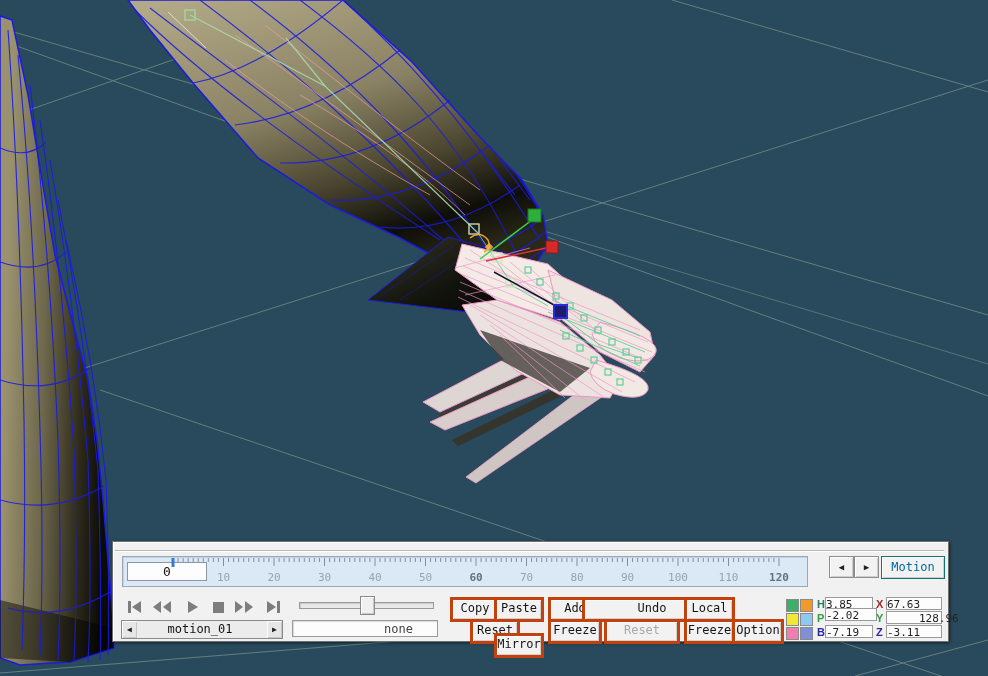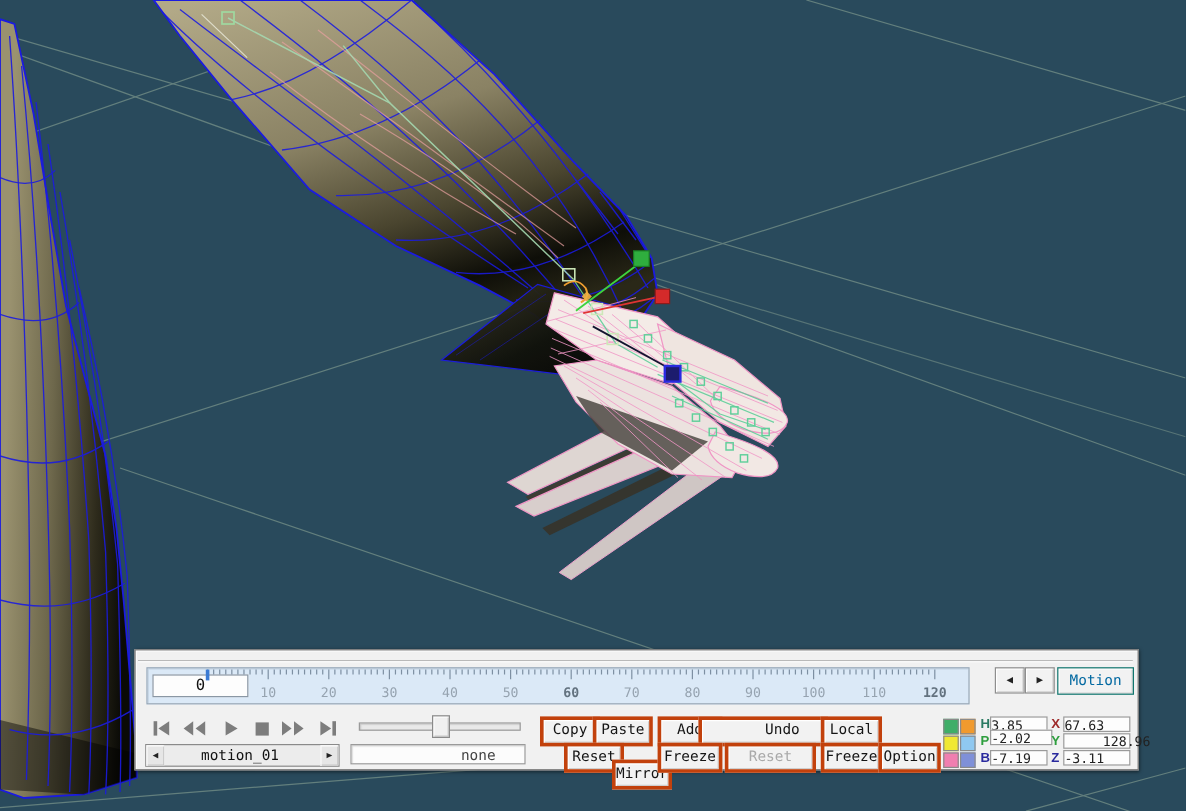--- a/index.html
+++ b/index.html
@@ -405,21 +405,21 @@
   </div>
 
   <div id="pose-field">none</div>
 
   <div class="ebtn" style="left:337px;top:55px;width:44px;">Copy</div>
   <div class="ebtn" style="left:381px;top:55px;width:44px;">Paste</div>
   <div class="ebtn" style="left:435px;top:55px;width:48px;">Add</div>
   <div class="ebtn" style="left:469px;top:55px;width:70px;padding-left:32px;">Undo</div>
   <div class="ebtn" style="left:571px;top:55px;width:45px;">Local</div>
   <div class="ebtn" style="left:337px;top:77px;width:44px;margin-left:20px;">Reset</div>
-  <div class="ebtn" style="left:381px;top:91px;width:44px;margin-left:16px;">Mirror</div>
+  <div class="ebtn" style="left:381px;top:91px;width:44px;">Mirror</div>
   <div class="ebtn" style="left:435px;top:77px;width:48px;">Freeze</div>
   <div class="ebtn disabled" style="left:491px;top:77px;width:70px;">Reset</div>
   <div class="ebtn" style="left:571px;top:77px;width:45px;">Freeze</div>
   <div class="ebtn" style="left:619px;top:77px;width:46px;">Option</div>
 
   <div class="swatch" style="left: 673px; top: 57px; background: rgb(63, 174, 104);"></div>
   <div class="swatch" style="left: 687px; top: 57px; background: rgb(240, 154, 46);"></div>
   <div class="swatch" style="left: 673px; top: 71px; background: rgb(240, 232, 50);"></div>
   <div class="swatch" style="left: 687px; top: 71px; background: rgb(143, 200, 240);"></div>
   <div class="swatch" style="left: 673px; top: 85px; background: rgb(240, 127, 176);"></div>

